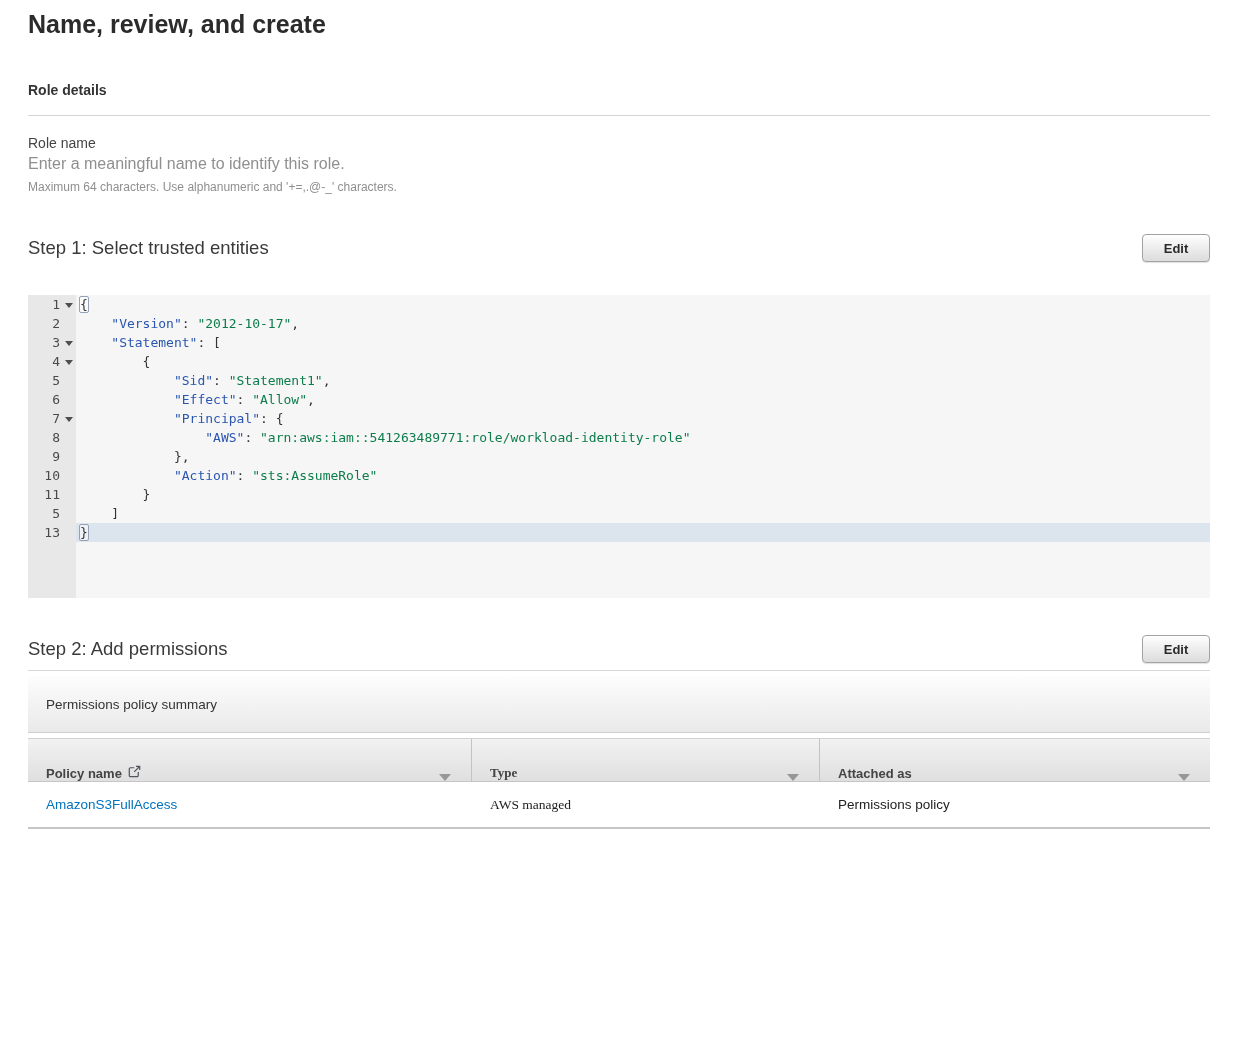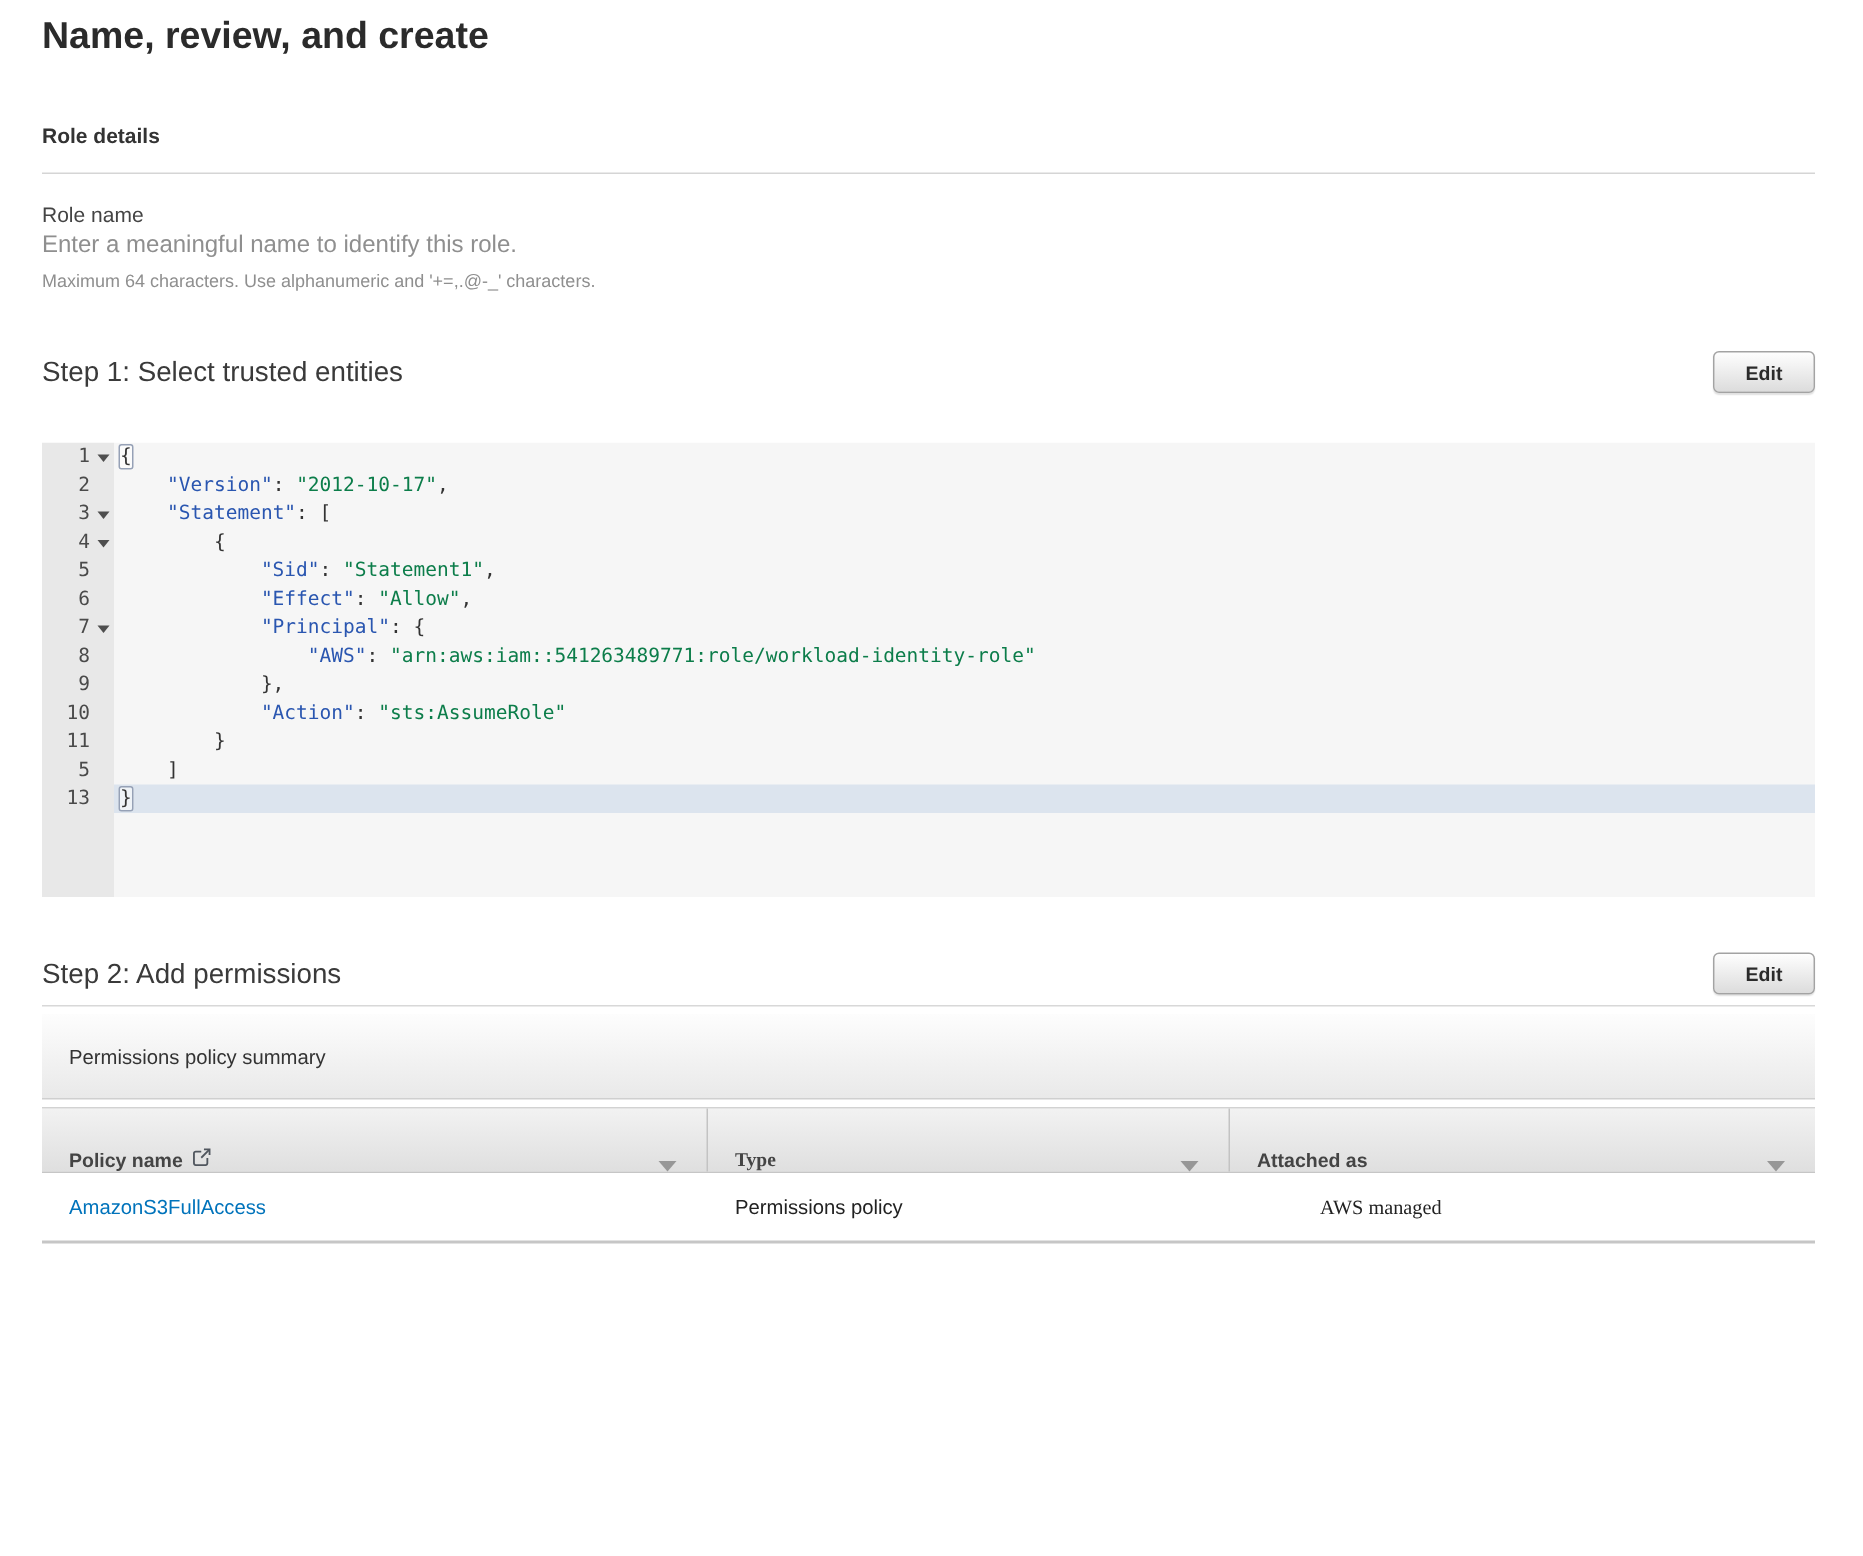--- a/index.html
+++ b/index.html
@@ -181,17 +181,17 @@
       <span class="th-label">Attached as</span>
       <span class="spacer"></span>
       <span class="sort-tri"></span>
     </div>
   </div>
 
   <div class="trow">
     <div class="td col1">
       <a class="td link" style="padding-left:0">AmazonS3FullAccess</a>
     </div>
+    <div class="td col2" style="padding-left:18px">AWS managed</div>
     <div class="td col3" style="padding-left:18px">Permissions policy</div>
-    <div class="td col2" style="padding-left:18px">AWS managed</div>
   </div>
 
 </div>
 
 </body></html>

